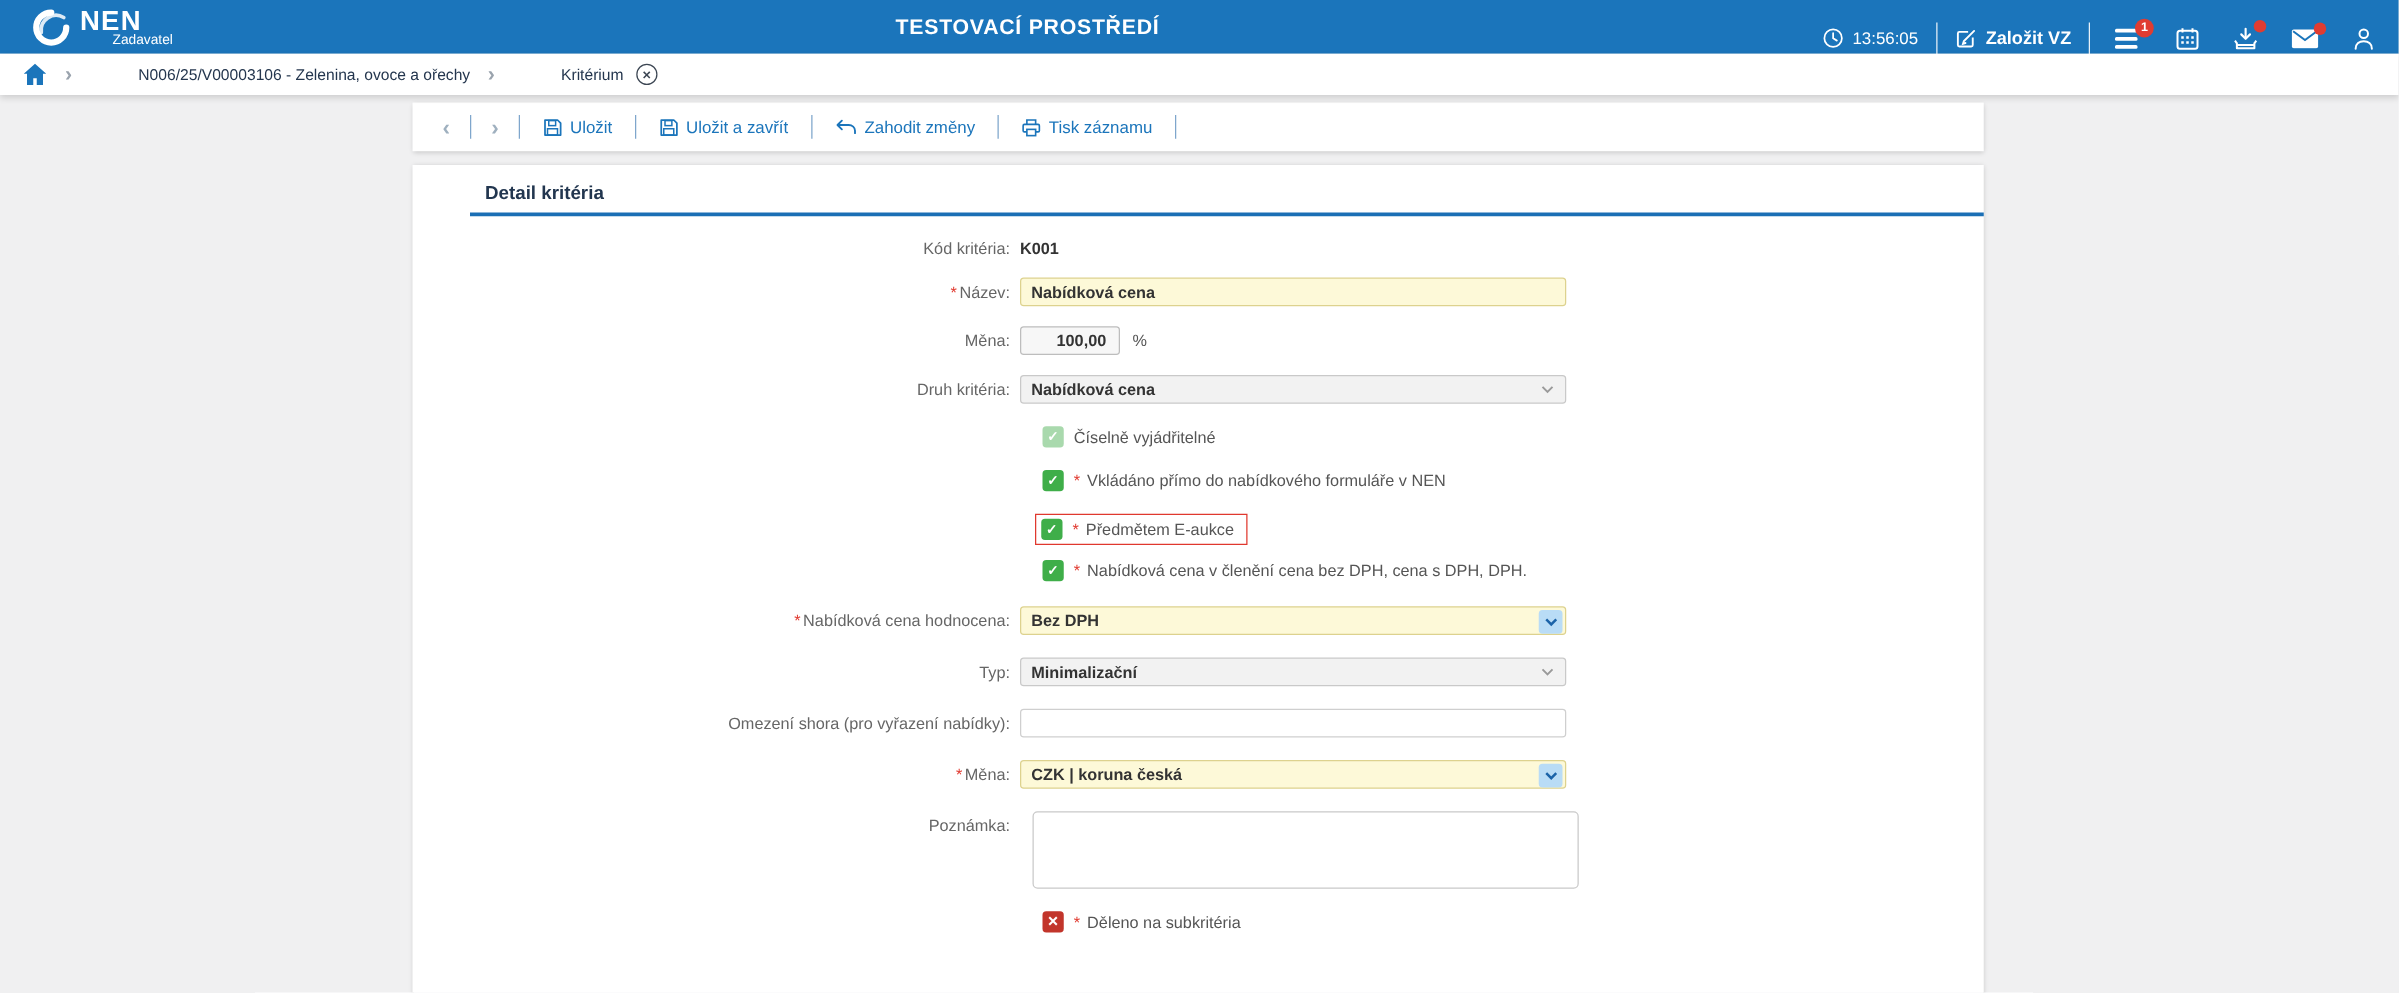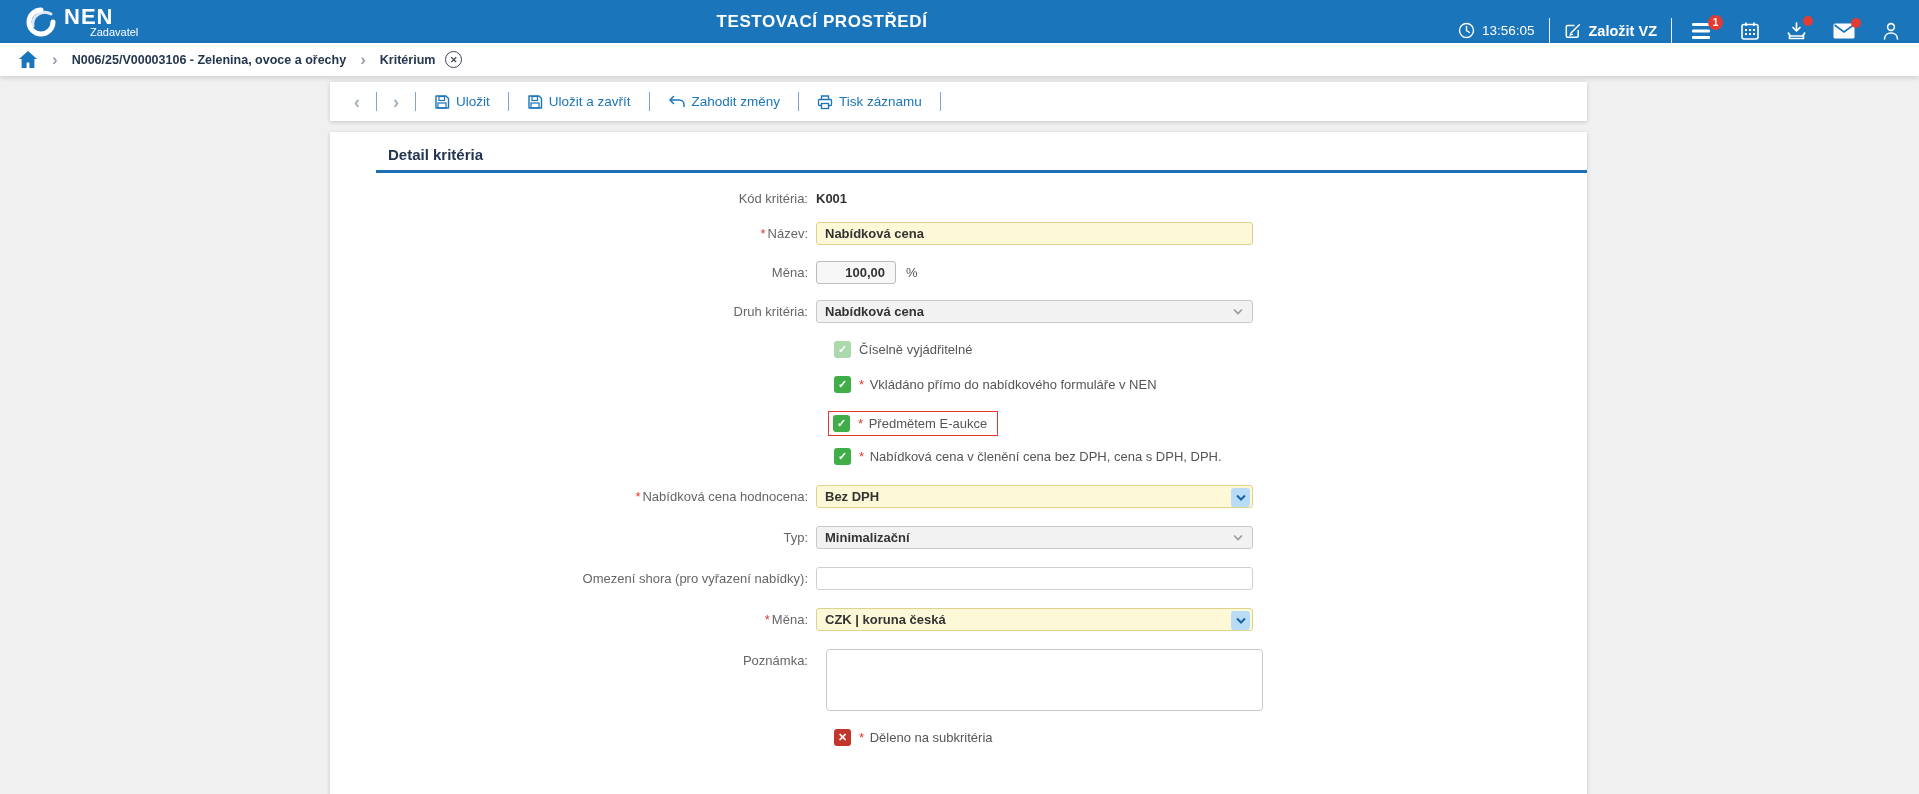--- a/index.html
+++ b/index.html
@@ -42,21 +42,21 @@
   }
   .dot { position:absolute; top:-5px; right:-6px; width:10px; height:10px; background:#e03c31; border-radius:50%; }
 
   
   .breadcrumb {
     position:absolute; top:43px; left:0; width:1919px; height:33px;
     background:#fff; display:flex; align-items:center; padding-left:18px;
     box-shadow:0 2px 5px rgba(0,0,0,0.14); z-index:5;
   }
   .bc-chevron { color:#9aa3ad; font-size:17px; margin:0 14px; font-weight:bold; line-height:1; }
-  .bc-item { font-size:12.5px; font-weight:bold; color:#24364e; cursor:pointer; white-space:nowrap; }
+  .bc-item { font-size:12.5px; font-weight:normal; color:#24364e; cursor:pointer; white-space:nowrap;margin-left:39px; }
   .bc-close {
     width:17px; height:17px; border:1.4px solid #3c4653; border-radius:50%;
     display:flex; align-items:center; justify-content:center;
     font-size:9px; color:#3c4653; margin-left:10px; cursor:pointer; font-weight:bold;
   }
 
   
   .card {
     position:absolute; left:330px; width:1257px; background:#fff;
     box-shadow:0 1px 4px rgba(0,0,0,0.18);

